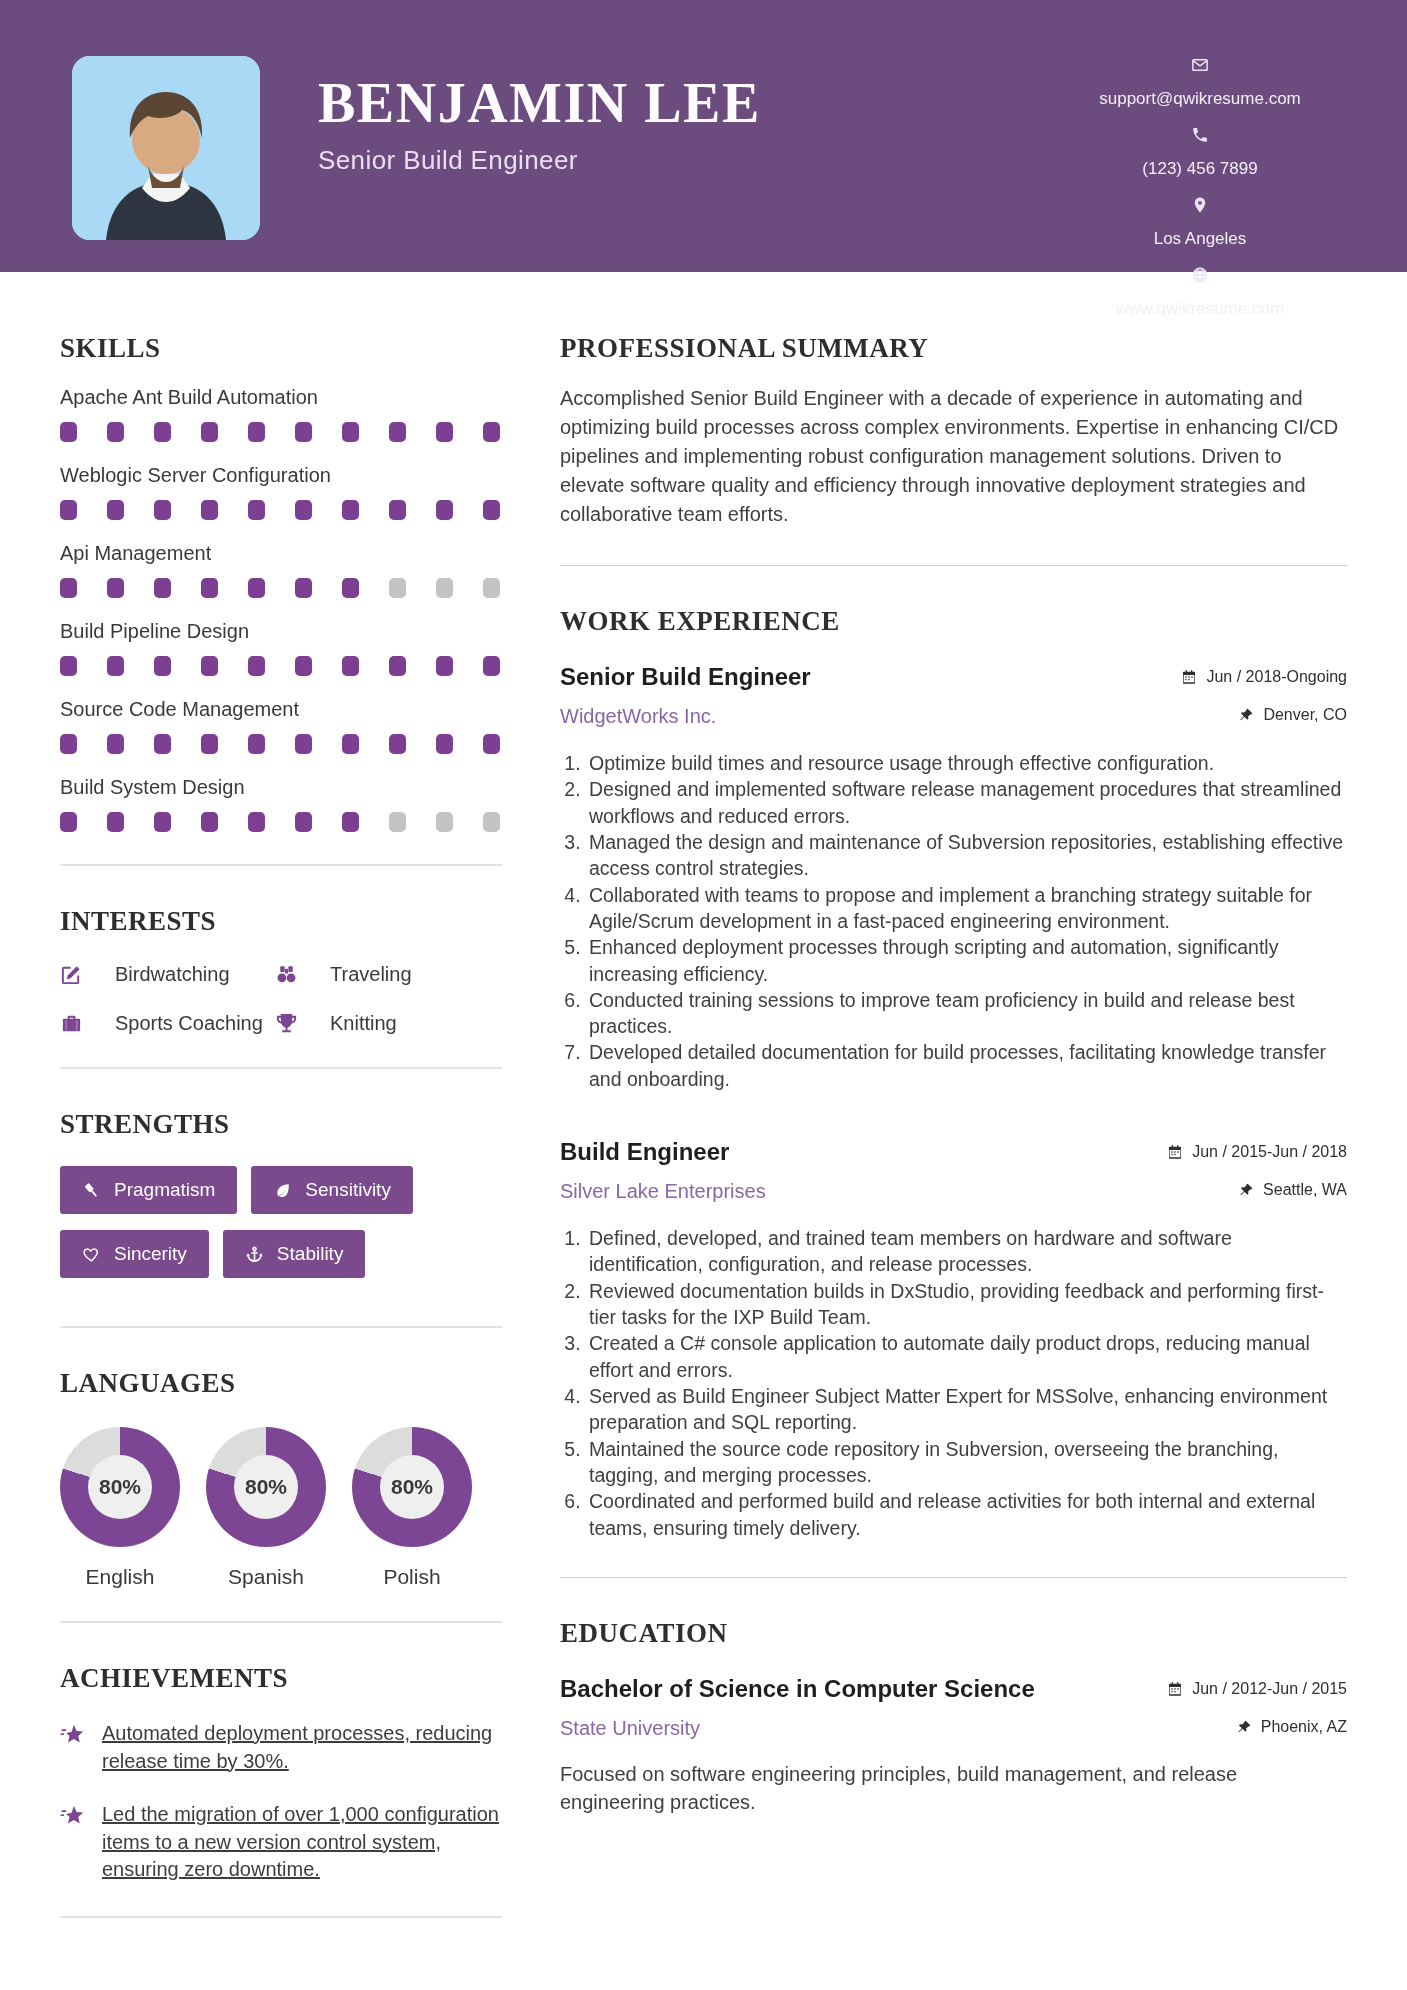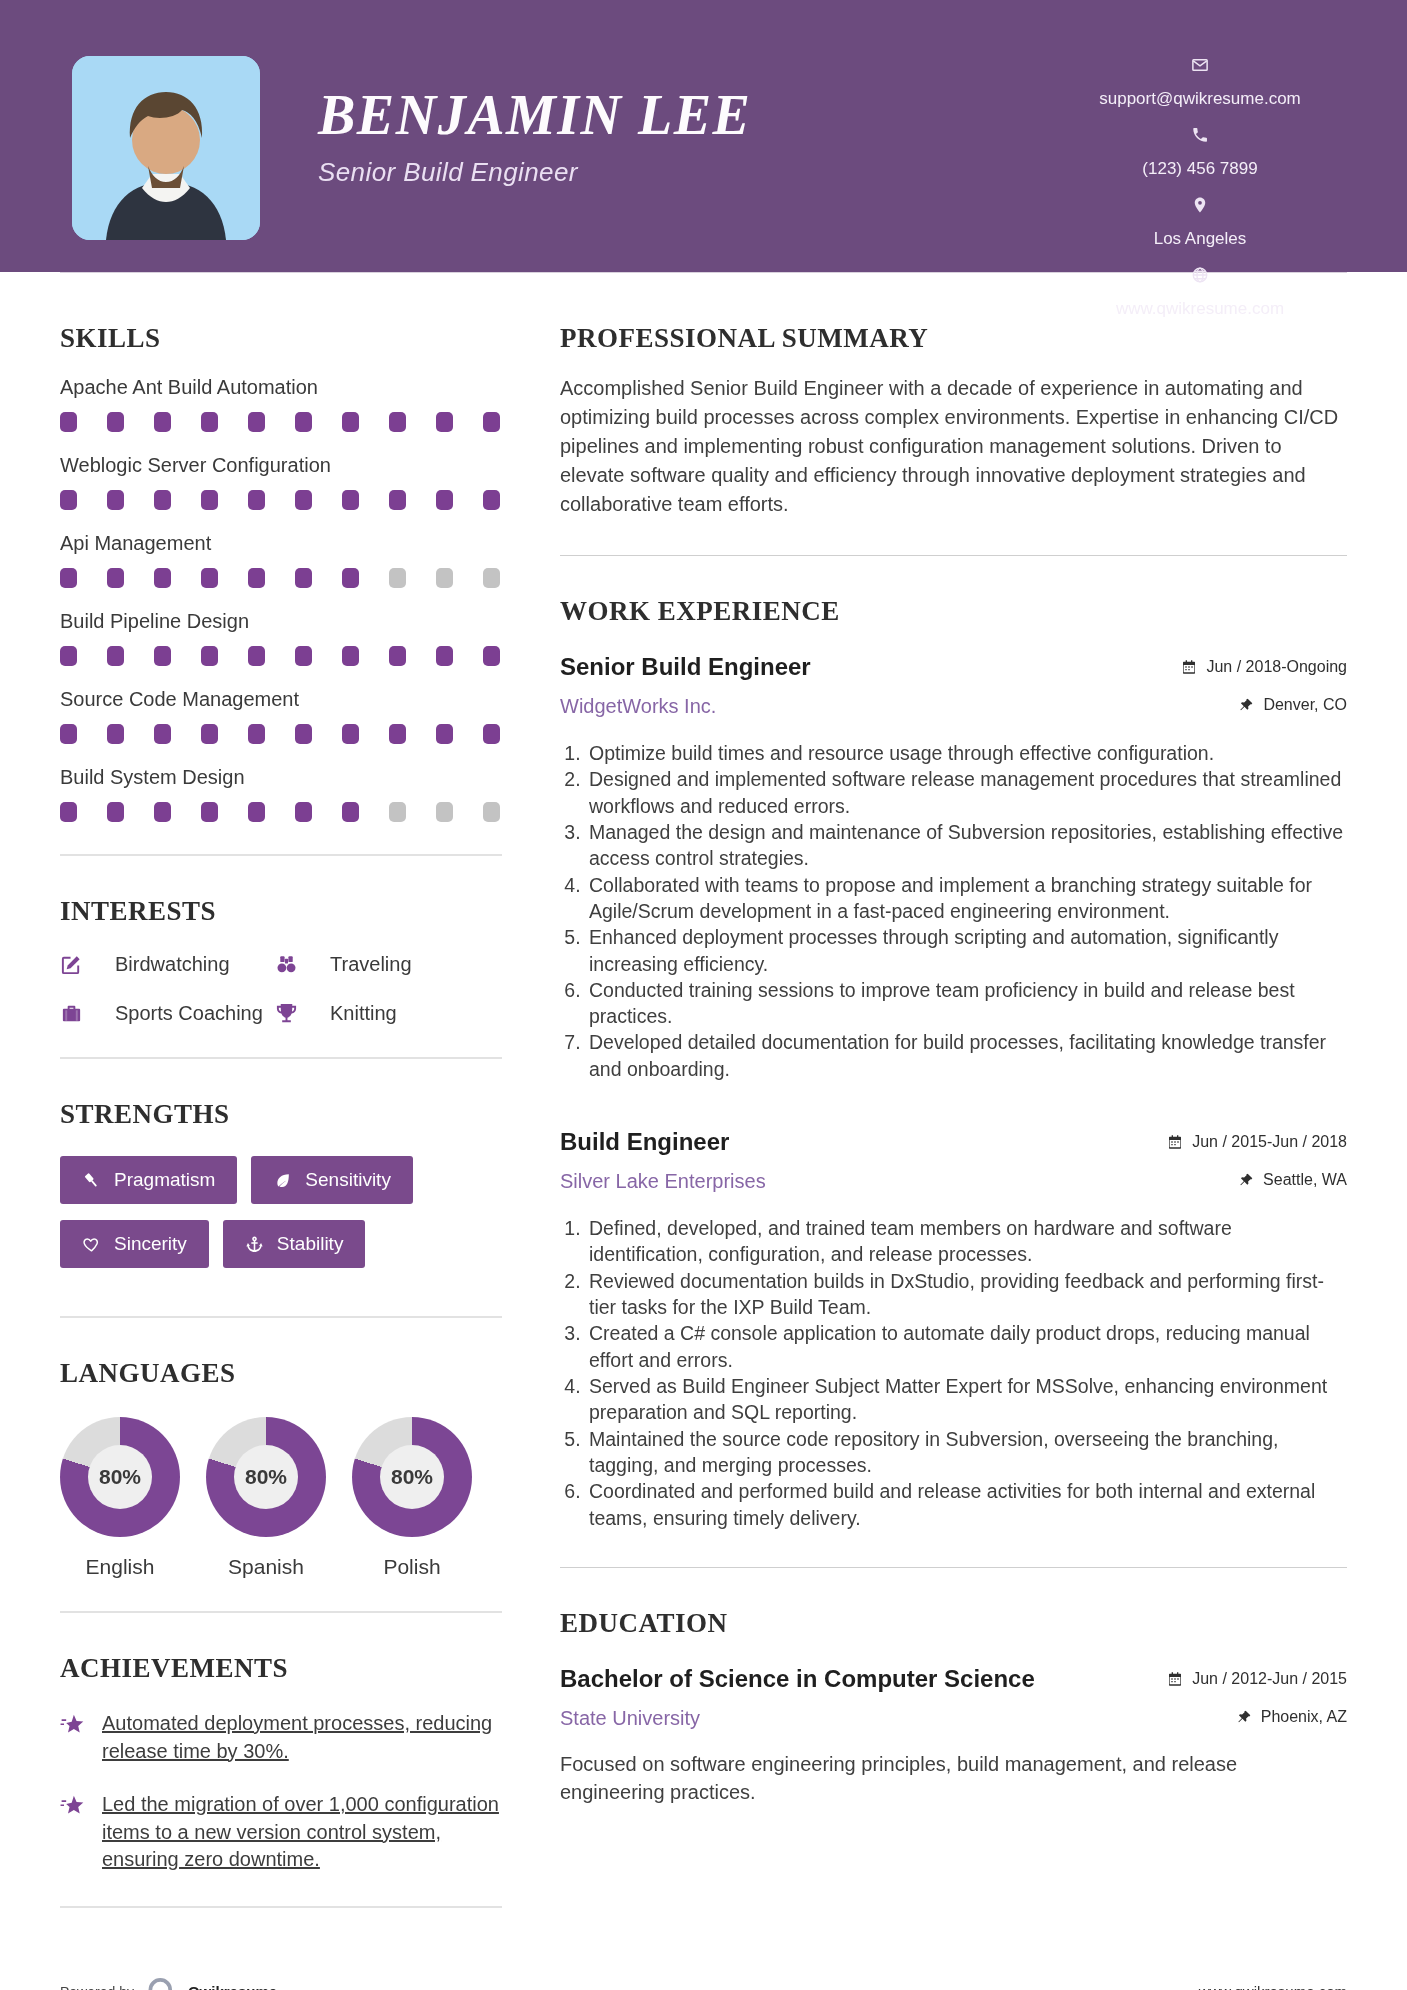--- a/index.html
+++ b/index.html
@@ -16,34 +16,34 @@
   .header {
     background:#6C4B7E; height:272px; flex:none;
     display:flex; align-items:flex-start; position:relative;
     padding:56px 72px 0 72px;
   }
   .photo {
     width:188px; height:184px; border-radius:18px; overflow:hidden;
     background:#A9D9F5; flex:none;
   }
   .photo svg { width:100%; height:100%; display:block; }
-  .namewrap { margin-left:58px; margin-top:30px;font-style:italic; }
+  .namewrap { margin-left:58px; margin-top:18px; }
   .name {
     font-family:"Liberation Serif","DejaVu Serif",serif;
     font-size:56px; font-weight:700; color:#FDFBFD; letter-spacing:1.5px;
     line-height:1.05;
   }
   .subtitle { font-size:26px; color:#EADFF2; margin-top:12px; letter-spacing:0.4px; }
   .contact { position:absolute; left:1055px; top:56px; width:290px; }
   .contact-row { display:flex; align-items:center; gap:15px; margin-bottom:17px;flex-direction:column; }
   .contact-row .icon { font-size:18px; color:#EDE4F3; flex:none; }
   .contact-row .ctext { font-size:17px; color:#F4EEF8; white-space:nowrap; }
 
   
-  .page { flex:1; padding:0 60px; display:flex; flex-direction:column; }
+  .page { flex:1; padding:11px 60px; display:flex; }
   .page-top-rule { border-top:1px solid #D8D0DC; }
   .columns { display:flex; gap:58px; padding-top:50px; flex:1; }
   .col-left { width:442px; flex:none; }
   .col-right { flex:1; min-width:0; }
 
   .sec-heading {
     font-family:"Liberation Serif","DejaVu Serif",serif;
     font-size:27px; font-weight:700; color:#2E2E2E; letter-spacing:0.5px;
   }
   .sec-divider { border-top:2px solid #E2E2E2; margin:32px 0 40px 0; }

